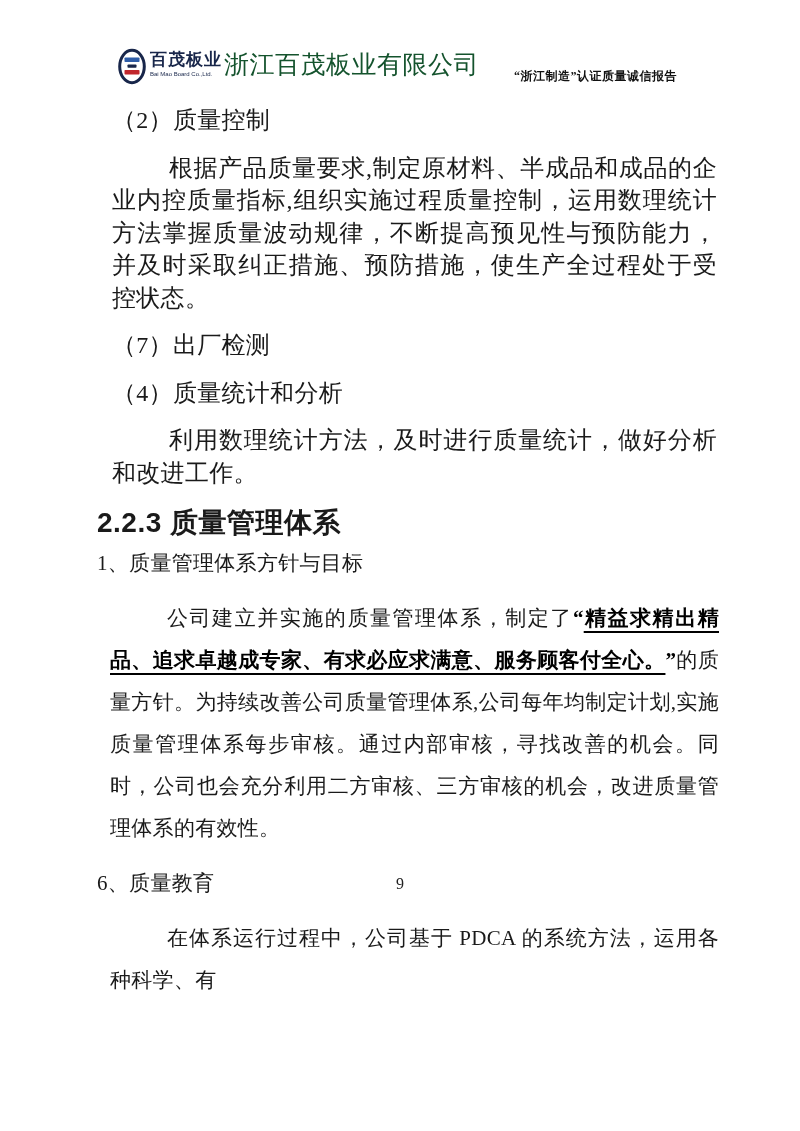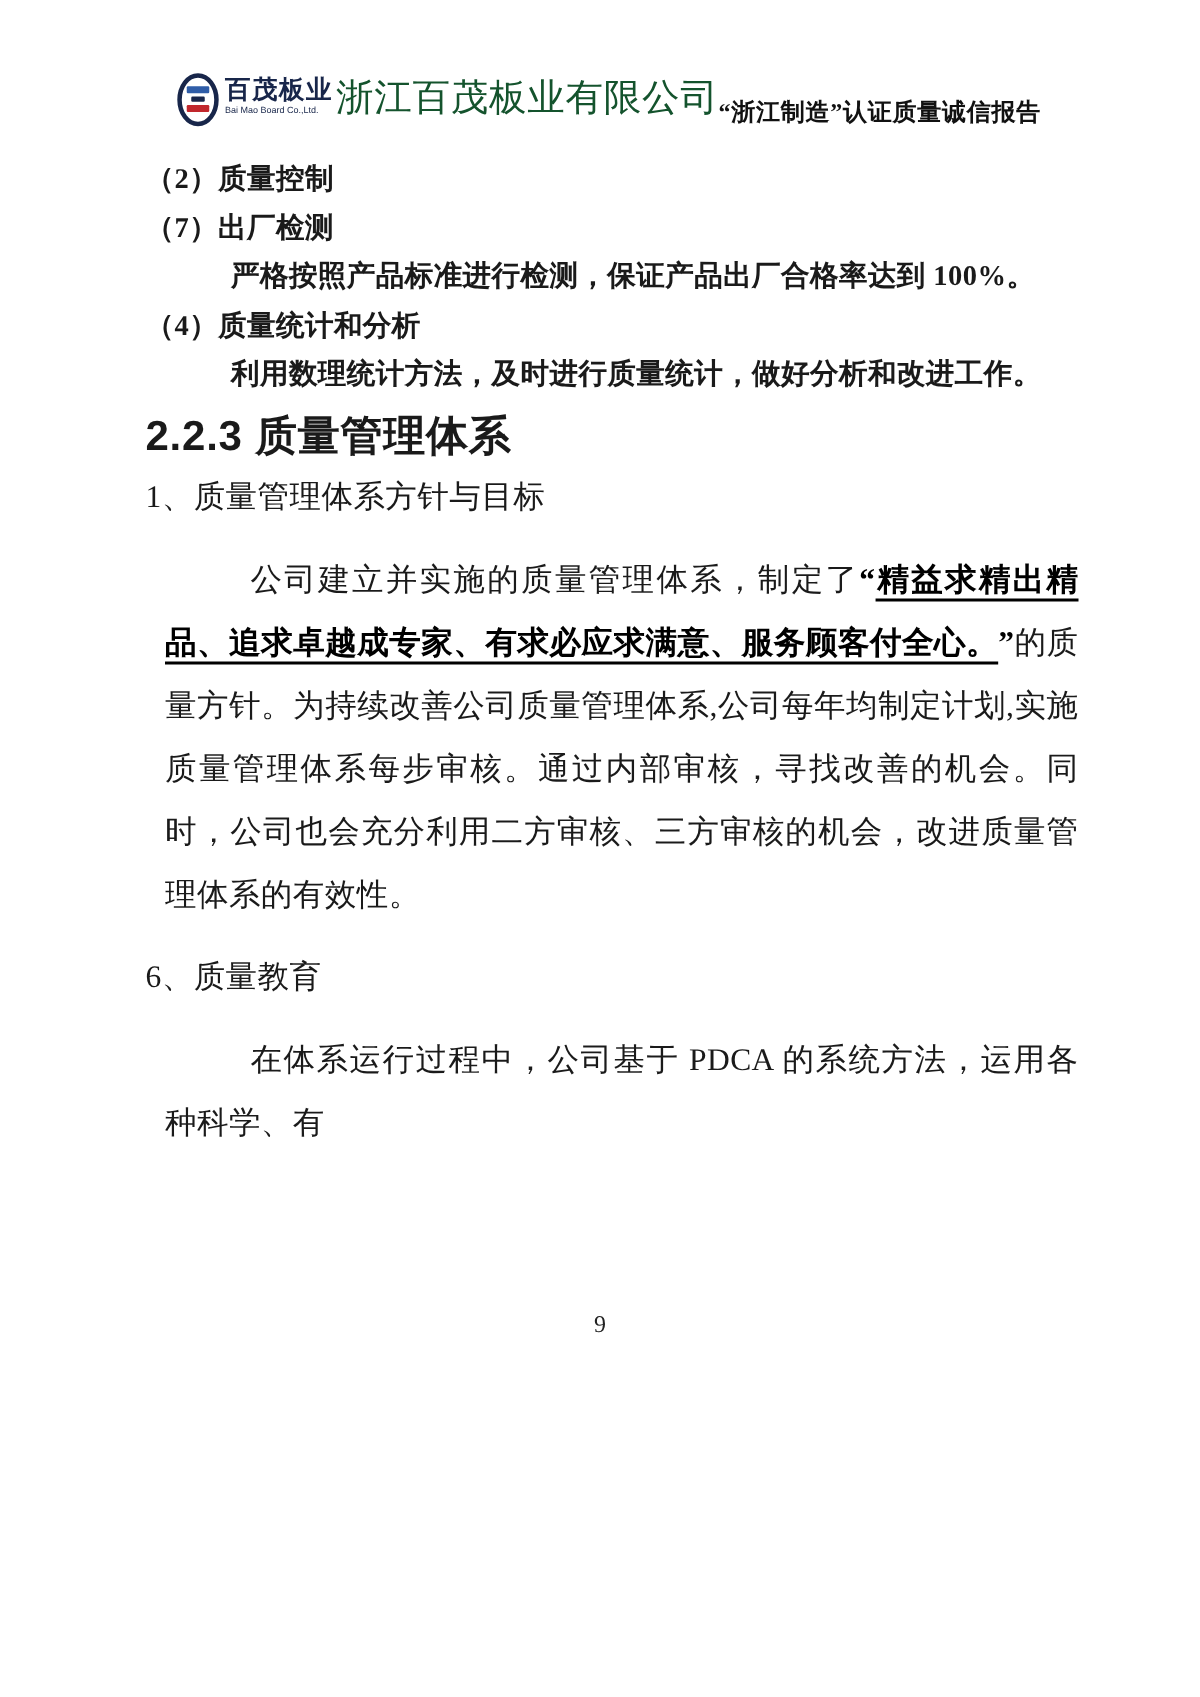--- a/index.html
+++ b/index.html
@@ -46,35 +46,34 @@
   .company-name {
     font-size: 25px;
     color: #14532d;
     margin-left: 2px;
     white-space: nowrap;
     letter-spacing: 0.5px;
   }
   .header-spacer { flex: 1 1 auto; }
   .report-title {
     font-weight: 700;
-    font-size: 16px;
+    font-size: 12px;
     color: #111111;
     white-space: nowrap;
     margin-bottom: 4px;
     letter-spacing: 0.5px;
   }
   
   .content { margin-top: 14px; }
   .para-a, .subhead-a {
-    font-size: 19px;
+    font-size: 24px;
     line-height: 32.5px;
     text-align: justify;
-    margin: 0;
+    margin: 15px;
     letter-spacing: 0.3px;
-    font-weight: bold;
   }
   .para-a { text-indent: 57px; }
   .section-heading {
     font-family: "Liberation Sans", "DejaVu Sans", sans-serif;
     font-weight: 700;
     font-size: 28px;
     line-height: 38px;
     margin: 5px 0 0 0;
     letter-spacing: 0.5px;
   }
@@ -133,23 +132,23 @@
       </span>
       <span class="company-name">浙江百茂板业有限公司</span>
     </div>
     <div class="header-spacer"></div>
     <div class="report-title">“浙江制造”认证质量诚信报告</div>
   </div>
 
   <div class="content">
 
     <p class="subhead-a">（2）质量控制</p>
+    <p class="para-a">根据产品质量要求,制定原材料、半成品和成品的企业内控质量指标,组织实施过程质量控制，运用数理统计方法掌握质量波动规律，不断提高预见性与预防能力，并及时采取纠正措施、预防措施，使生产全过程处于受控状态。</p>
 
     <p class="subhead-a">（7）出厂检测</p>
-    <p class="para-a">严格按照产品标准进行检测，保证产品出厂合格率达到 100%。</p>
 
     <p class="subhead-a">（4）质量统计和分析</p>
     <p class="para-a">利用数理统计方法，及时进行质量统计，做好分析和改进工作。</p>
 
     <h2 class="section-heading">2.2.3 质量管理体系</h2>
 
     <p class="subhead-b">1、质量管理体系方针与目标</p>
 
     <p class="para-b"><span>公司建立并实施的质量管理体系，制定了</span><span class="policy-bold">“</span><span class="policy-bold policy-underline">精益求精出精品、追求卓越成专家、有求必应求满意、服务顾客付全心。</span><span class="policy-bold">”</span><span>的质量方针。为持续改善公司质量管理体系,公司每年均制定计划,实施质量管理体系每步审核。通过内部审核，寻找改善的机会。同时，公司也会充分利用二方审核、三方审核的机会，改进质量管理体系的有效性。</span></p>
 

